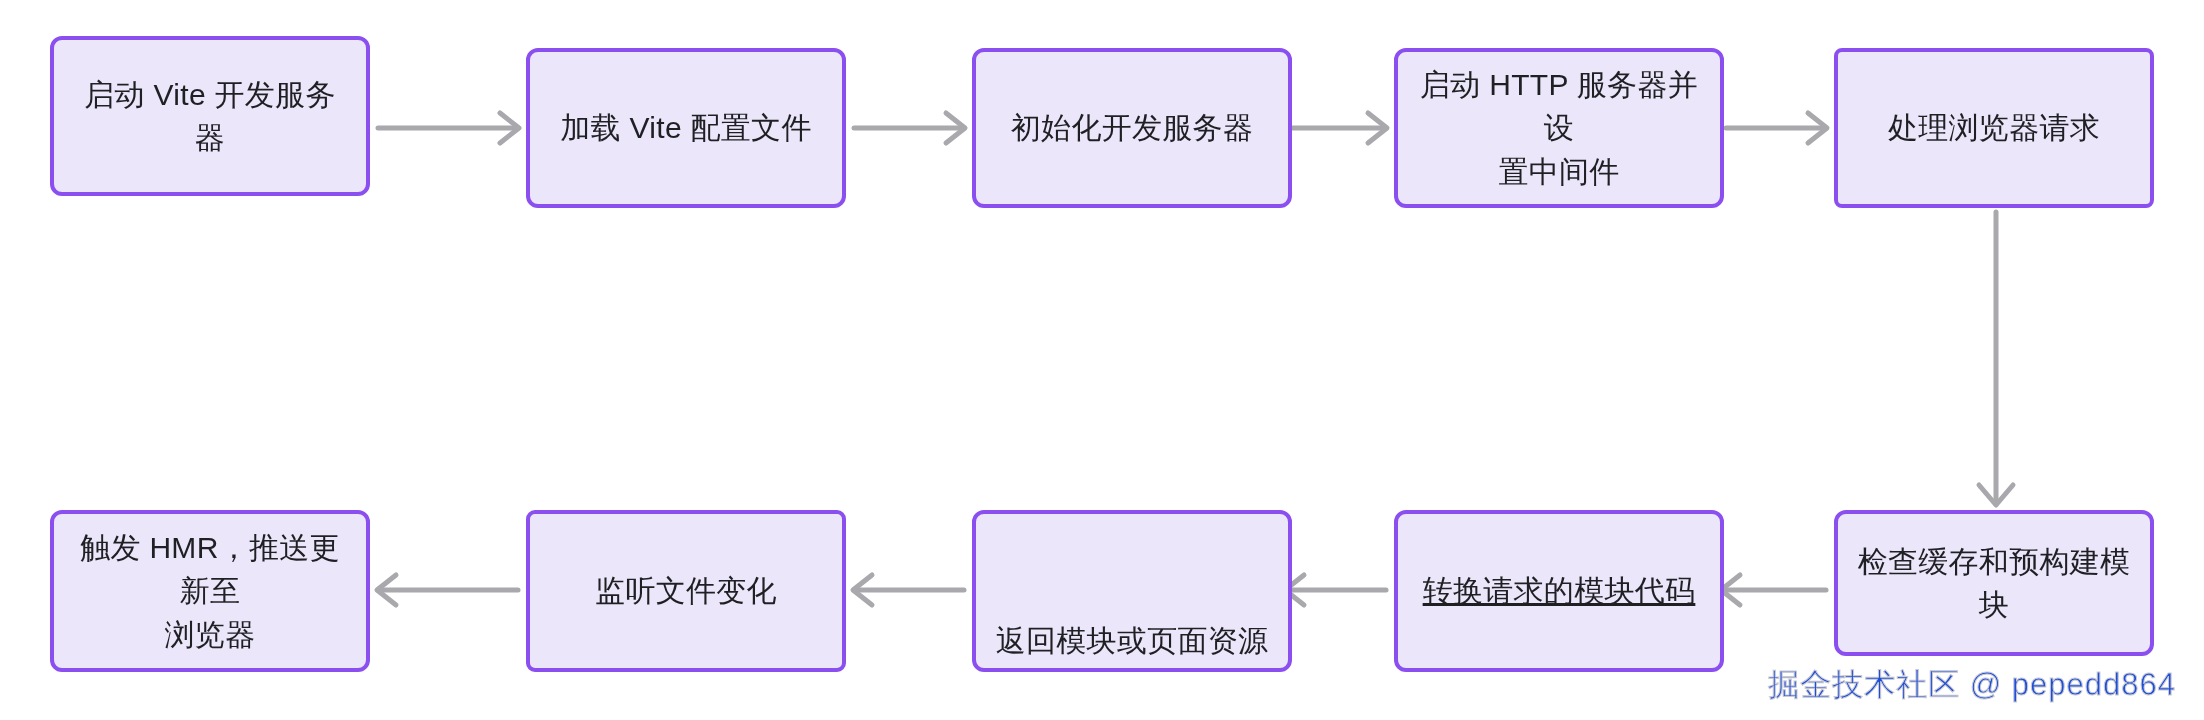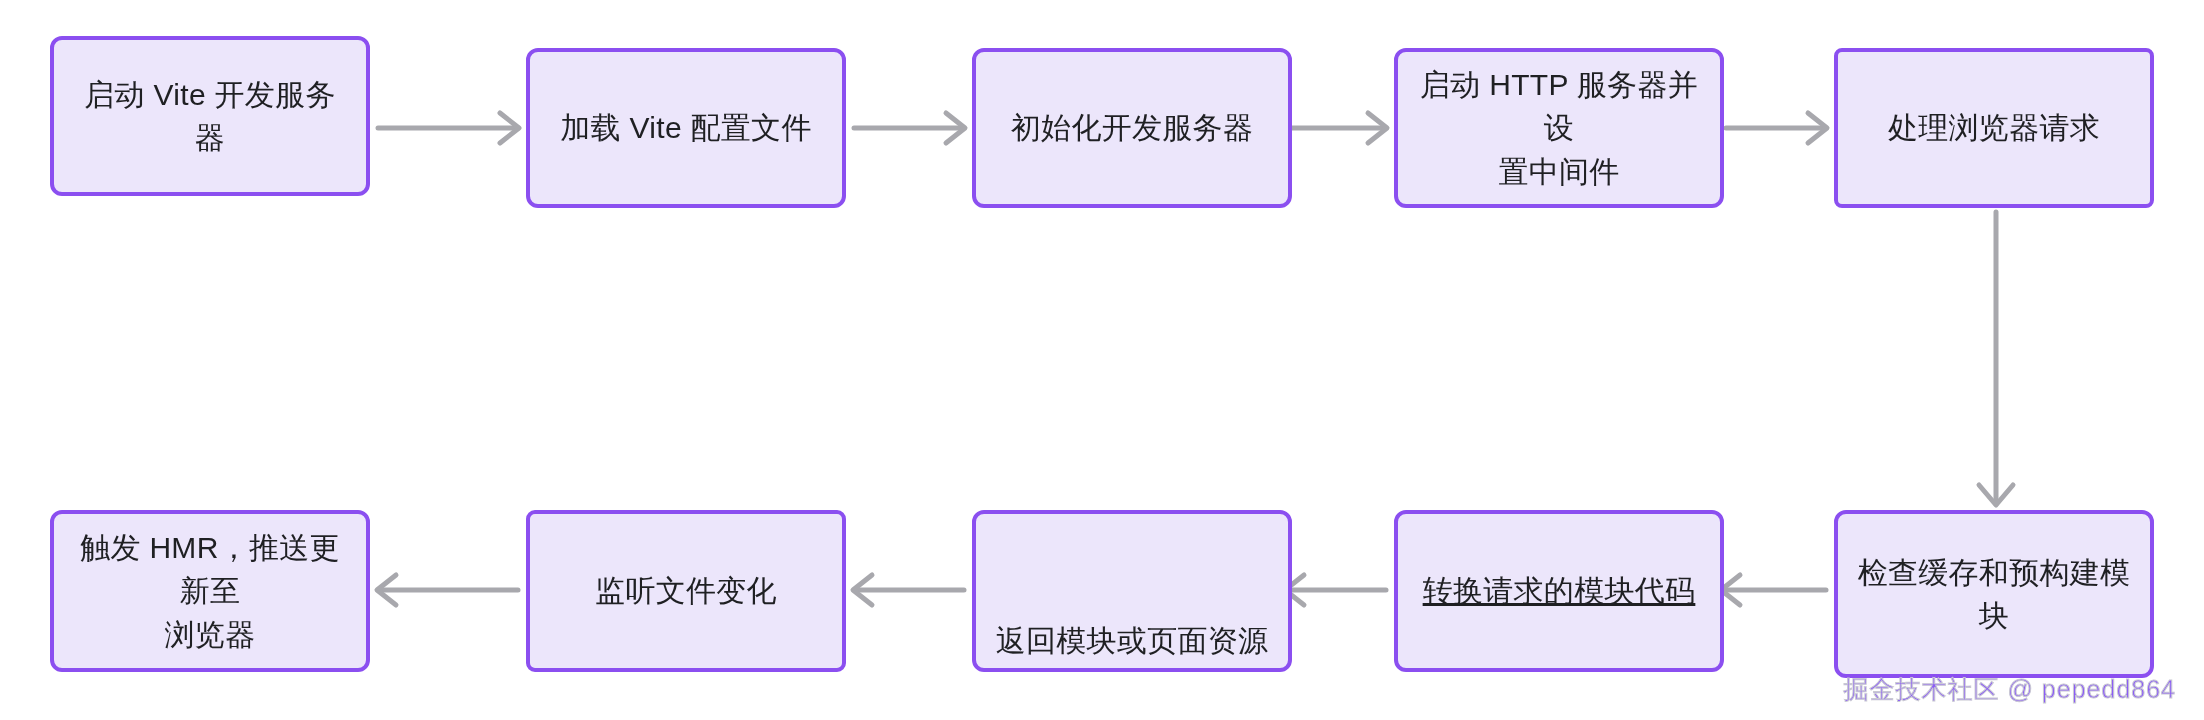--- a/index.html
+++ b/index.html
@@ -40,23 +40,23 @@
     left: 0;
     top: 0;
     width: 2204px;
     height: 720px;
     pointer-events: none;
   }
   .watermark {
     position: absolute;
     right: 28px;
     bottom: 14px;
-    font-size: 25px;
+    font-size: 31px;
     letter-spacing: 1px;
-    color: #8b5cf6;
+    color: #1d4ed8;
     -webkit-text-stroke: 1px #c9c9d2;
     white-space: nowrap;
     user-select: none;
   }
 </style>
 </head>
 <body>
 
 <div id="canvas">
 
@@ -118,21 +118,21 @@
 
   <div class="node" style="left:1394px; top:48px; width:330px; height:160px;justify-content:flex-end;">
     <span class="label">启动 HTTP 服务器并设
 置中间件</span>
   </div>
 
   <div class="node" style="left:1834px; top:48px; width:320px; height:160px;border-radius:8px;">
     <span class="label">处理浏览器请求</span>
   </div>
 
-  <div class="node" style="left:1834px; top:510px; width:320px; height:168px;">
+  <div class="node" style="left:1834px; top:510px; width:320px; height:146px;">
     <span class="label">检查缓存和预构建模块</span>
   </div>
 
   <div class="node" style="left:1394px; top:510px; width:330px; height:162px;text-decoration:underline;">
     <span class="label">转换请求的模块代码</span>
   </div>
 
   <div class="node" style="left:972px; top:510px; width:320px; height:162px;align-items:flex-end;">
     <span class="label">返回模块或页面资源</span>
   </div>

